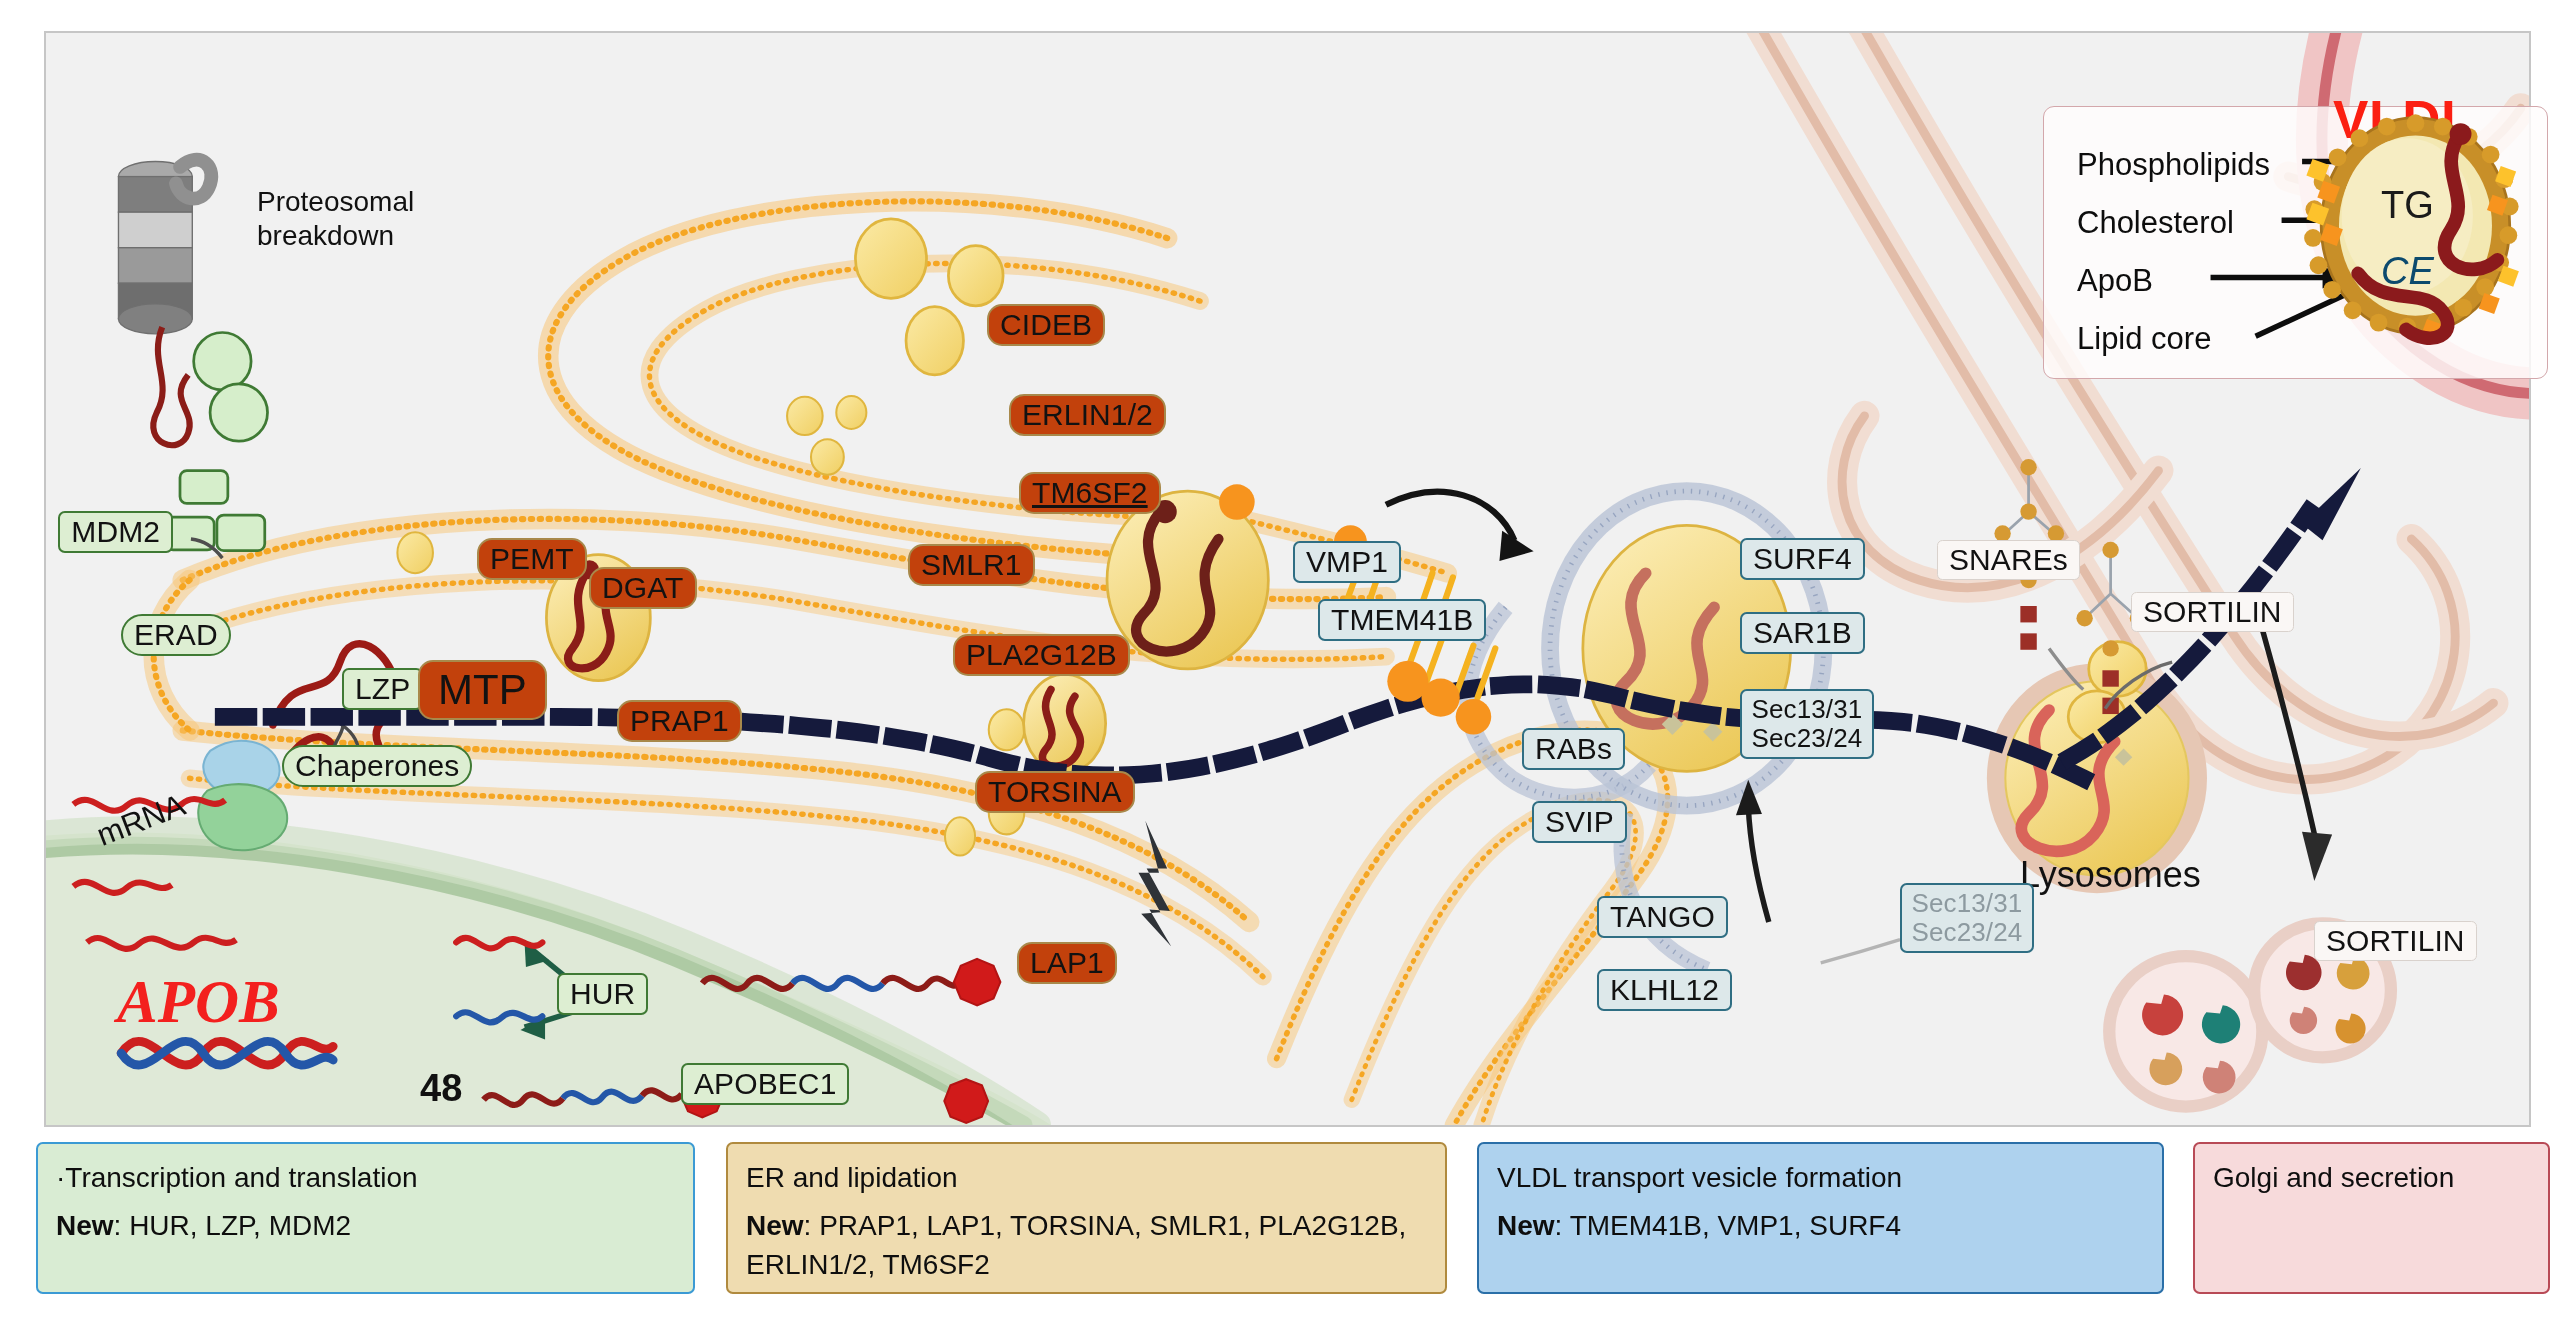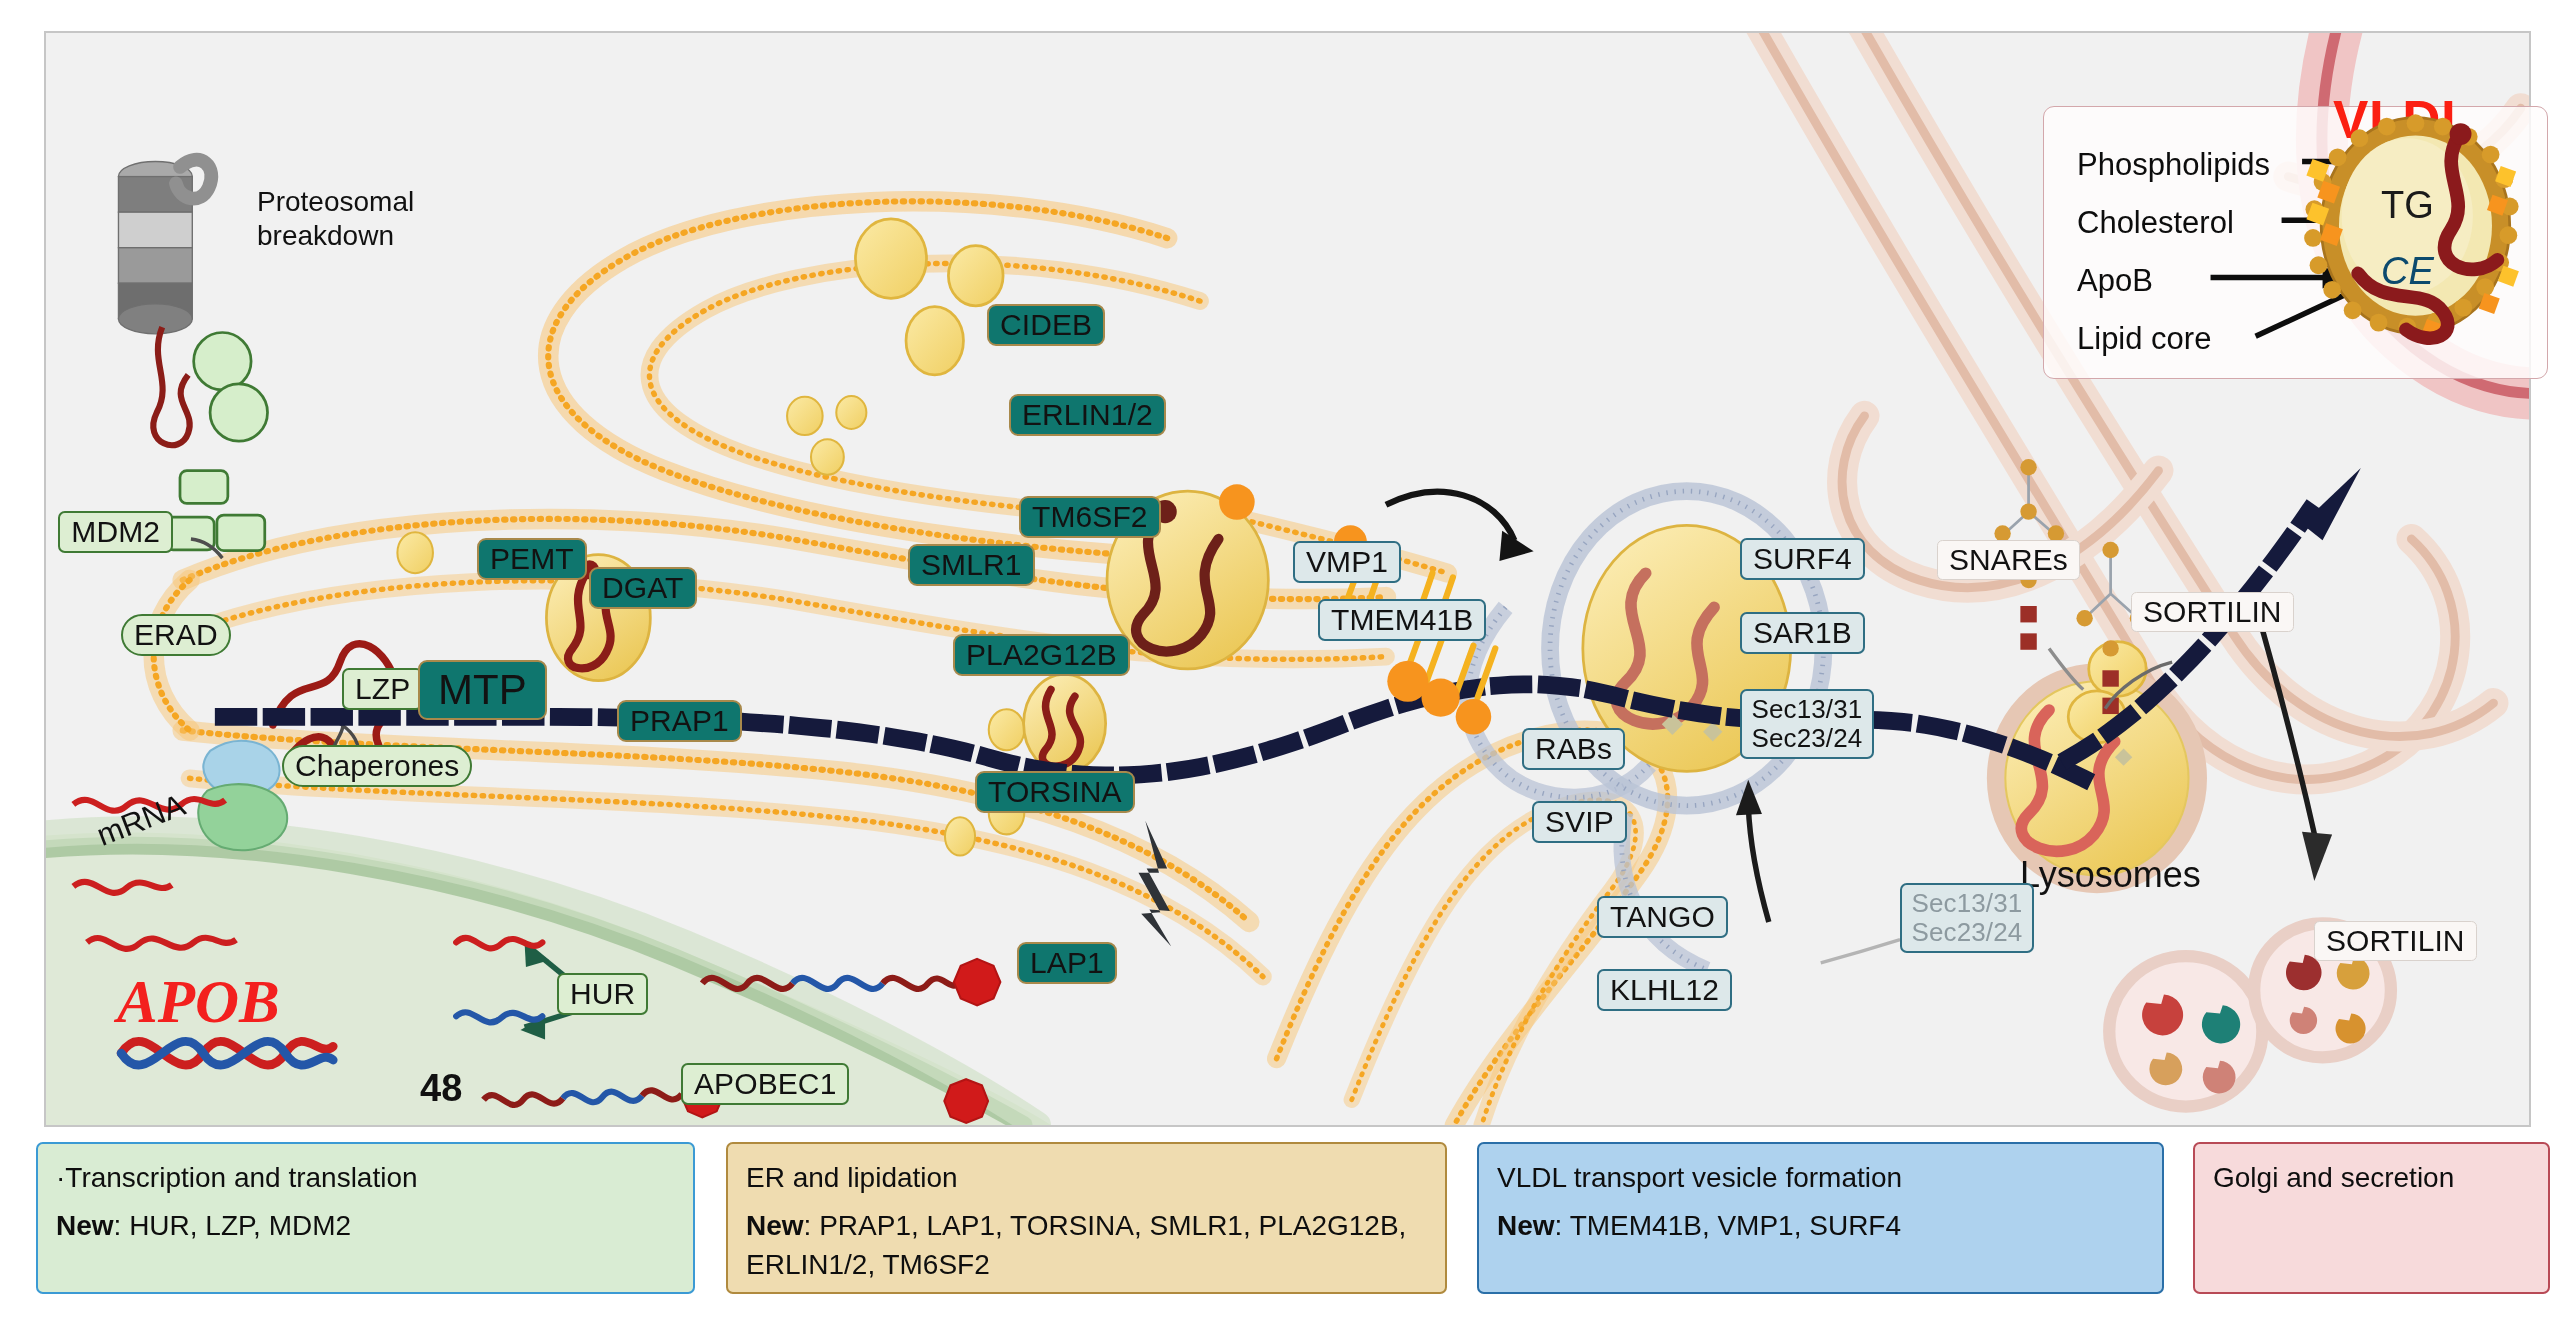--- a/index.html
+++ b/index.html
@@ -12,21 +12,21 @@
     background:#f1f1f1;border:2.7px solid #c6c6c6;box-sizing:border-box;overflow:hidden;
   }
   #svgmain{position:absolute;left:0;top:0;width:100%;height:100%;}
 
   
   .node{
     position:absolute;box-sizing:border-box;display:flex;align-items:center;justify-content:center;
     white-space:nowrap;line-height:1;letter-spacing:0.1px;
   }
   .n-er{      
-    background:#0f766e;border:2px solid #a8894b;border-radius:9px;color:#121212;
+    background:#c2410c;border:2px solid #a8894b;border-radius:15px;color:#121212;
     font-size:30px;padding:4.1px 11px;text-align:center;
   }
   .n-green{   
     background:#ddeed2;border:2px solid #3f7a34;border-radius:6.8px;color:#121212;
     font-size:30px;padding:4.1px 11px;
   }
   .n-blue{    
     background:#dde8ea;border:2px solid #2f6e83;border-radius:6.8px;color:#121212;
     font-size:30px;padding:4.1px 11px;
   }
@@ -382,21 +382,21 @@
     <div class="node n-green" style="left:236px;top:712px;border-radius:27px;">Chaperones</div>
     <div class="node n-green" style="left:511px;top:940px;">HUR</div>
     <div class="node n-green" style="left:635px;top:1030px;">APOBEC1</div>
 
     <div class="node n-er" style="left:431px;top:505px;">PEMT</div>
     <div class="node n-er" style="left:543px;top:534px;">DGAT</div>
     <div class="node n-er" style="left:372px;top:627px;font-size:42px;padding:6.8px 18px;">MTP</div>
     <div class="node n-er" style="left:571px;top:667px;">PRAP1</div>
     <div class="node n-er" style="left:941px;top:271px;">CIDEB</div>
     <div class="node n-er" style="left:963px;top:361px;">ERLIN1/2</div>
-    <div class="node n-er" style="left:973px;top:463px;">TM6SF2</div>
+    <div class="node n-er" style="left:973px;top:439px;text-decoration:underline;">TM6SF2</div>
     <div class="node n-er" style="left:862px;top:511px;">SMLR1</div>
     <div class="node n-er" style="left:907px;top:601px;">PLA2G12B</div>
     <div class="node n-er" style="left:929px;top:738px;">TORSINA</div>
     <div class="node n-er" style="left:971px;top:909px;">LAP1</div>
 
     <div class="node n-blue" style="left:1247px;top:496px;margin-top:12px;">VMP1</div>
     <div class="node n-blue" style="left:1272px;top:566px;">TMEM41B</div>
     <div class="node n-blue" style="left:1694px;top:505px;">SURF4</div>
     <div class="node n-blue" style="left:1694px;top:579px;">SAR1B</div>
     <div class="node n-blue two-line" style="left:1694px;top:656px;">

